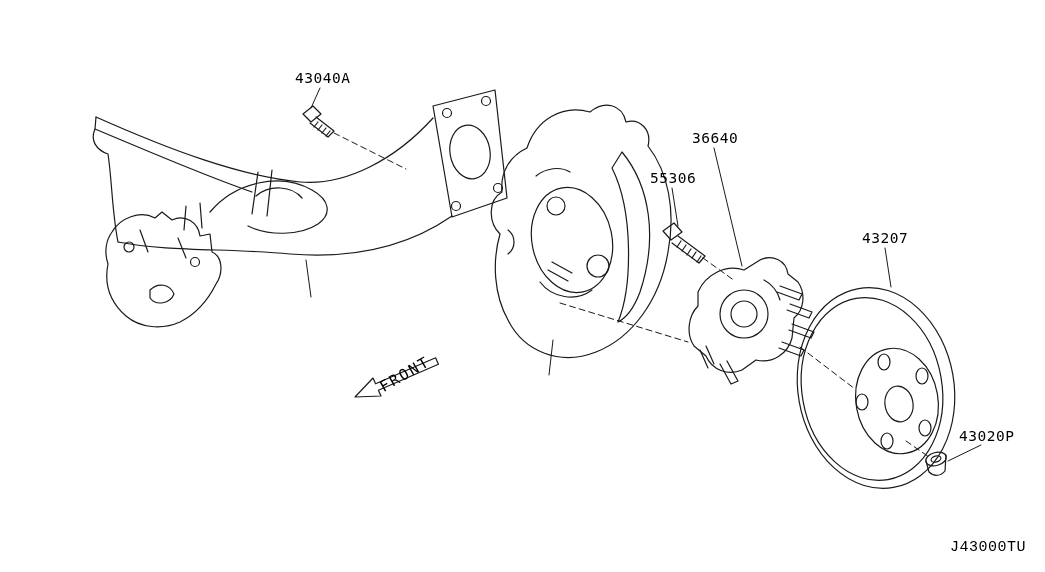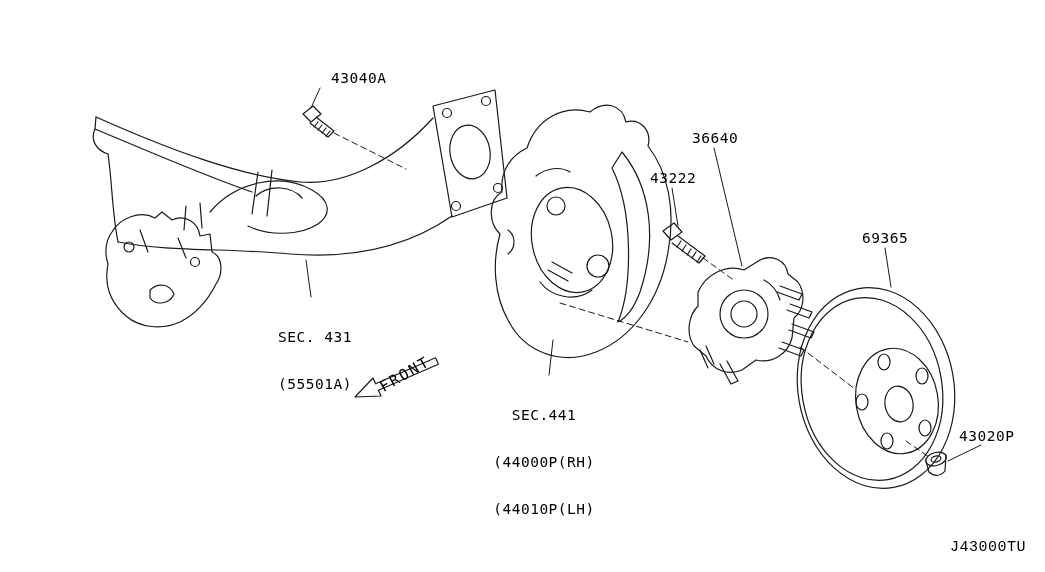--- a/index.html
+++ b/index.html
@@ -133,38 +133,29 @@
       <path d="M549,375 L553,340"></path>
       <path d="M672,188 L678,226"></path>
       <path d="M714,148 L742,266"></path>
       <path d="M885,248 L891,287"></path>
       <path d="M981,445 L948,461"></path>
     </g>
 
     <path d="M435.6,357.8 L375.6,383.8 L373,378 L355,397 L381,396 L378.4,390.2 L438.4,364.2 Z"></path>
   </svg>
 
-  <div class="lbl" style="left:295px;top:71px;margin-left:36px;">43040A</div>
+  <div class="lbl" style="left:295px;top:71px;">43040A</div>
 
   <div class="lbl" style="left:692px;top:131px;">36640</div>
 
-  <div class="lbl" style="left:650px;top:171px;">43222</div>
+  <div class="lbl" style="left:650px;top:171px;">55306</div>
 
-  <div class="lbl" style="left:862px;top:231px;">69365</div>
+  <div class="lbl" style="left:862px;top:231px;">43207</div>
 
   <div class="lbl" style="left:959px;top:429px;text-align:center;">43020P</div>
 
-  <div class="lbl lbl-c" style="left:274px;top:299px;width:82px;">
-    <div>SEC. 431</div>
-    <div>(55501A)</div>
-  </div>
 
-  <div class="lbl lbl-c" style="left:492px;top:377px;width:104px;">
-    <div>SEC.441</div>
-    <div>(44000P(RH)</div>
-    <div>(44010P(LH)</div>
-  </div>
 
   <div class="front-lbl">FRONT</div>
 
   <div class="code-lbl">J43000TU</div>
 
 </div>
 
 </body></html>

